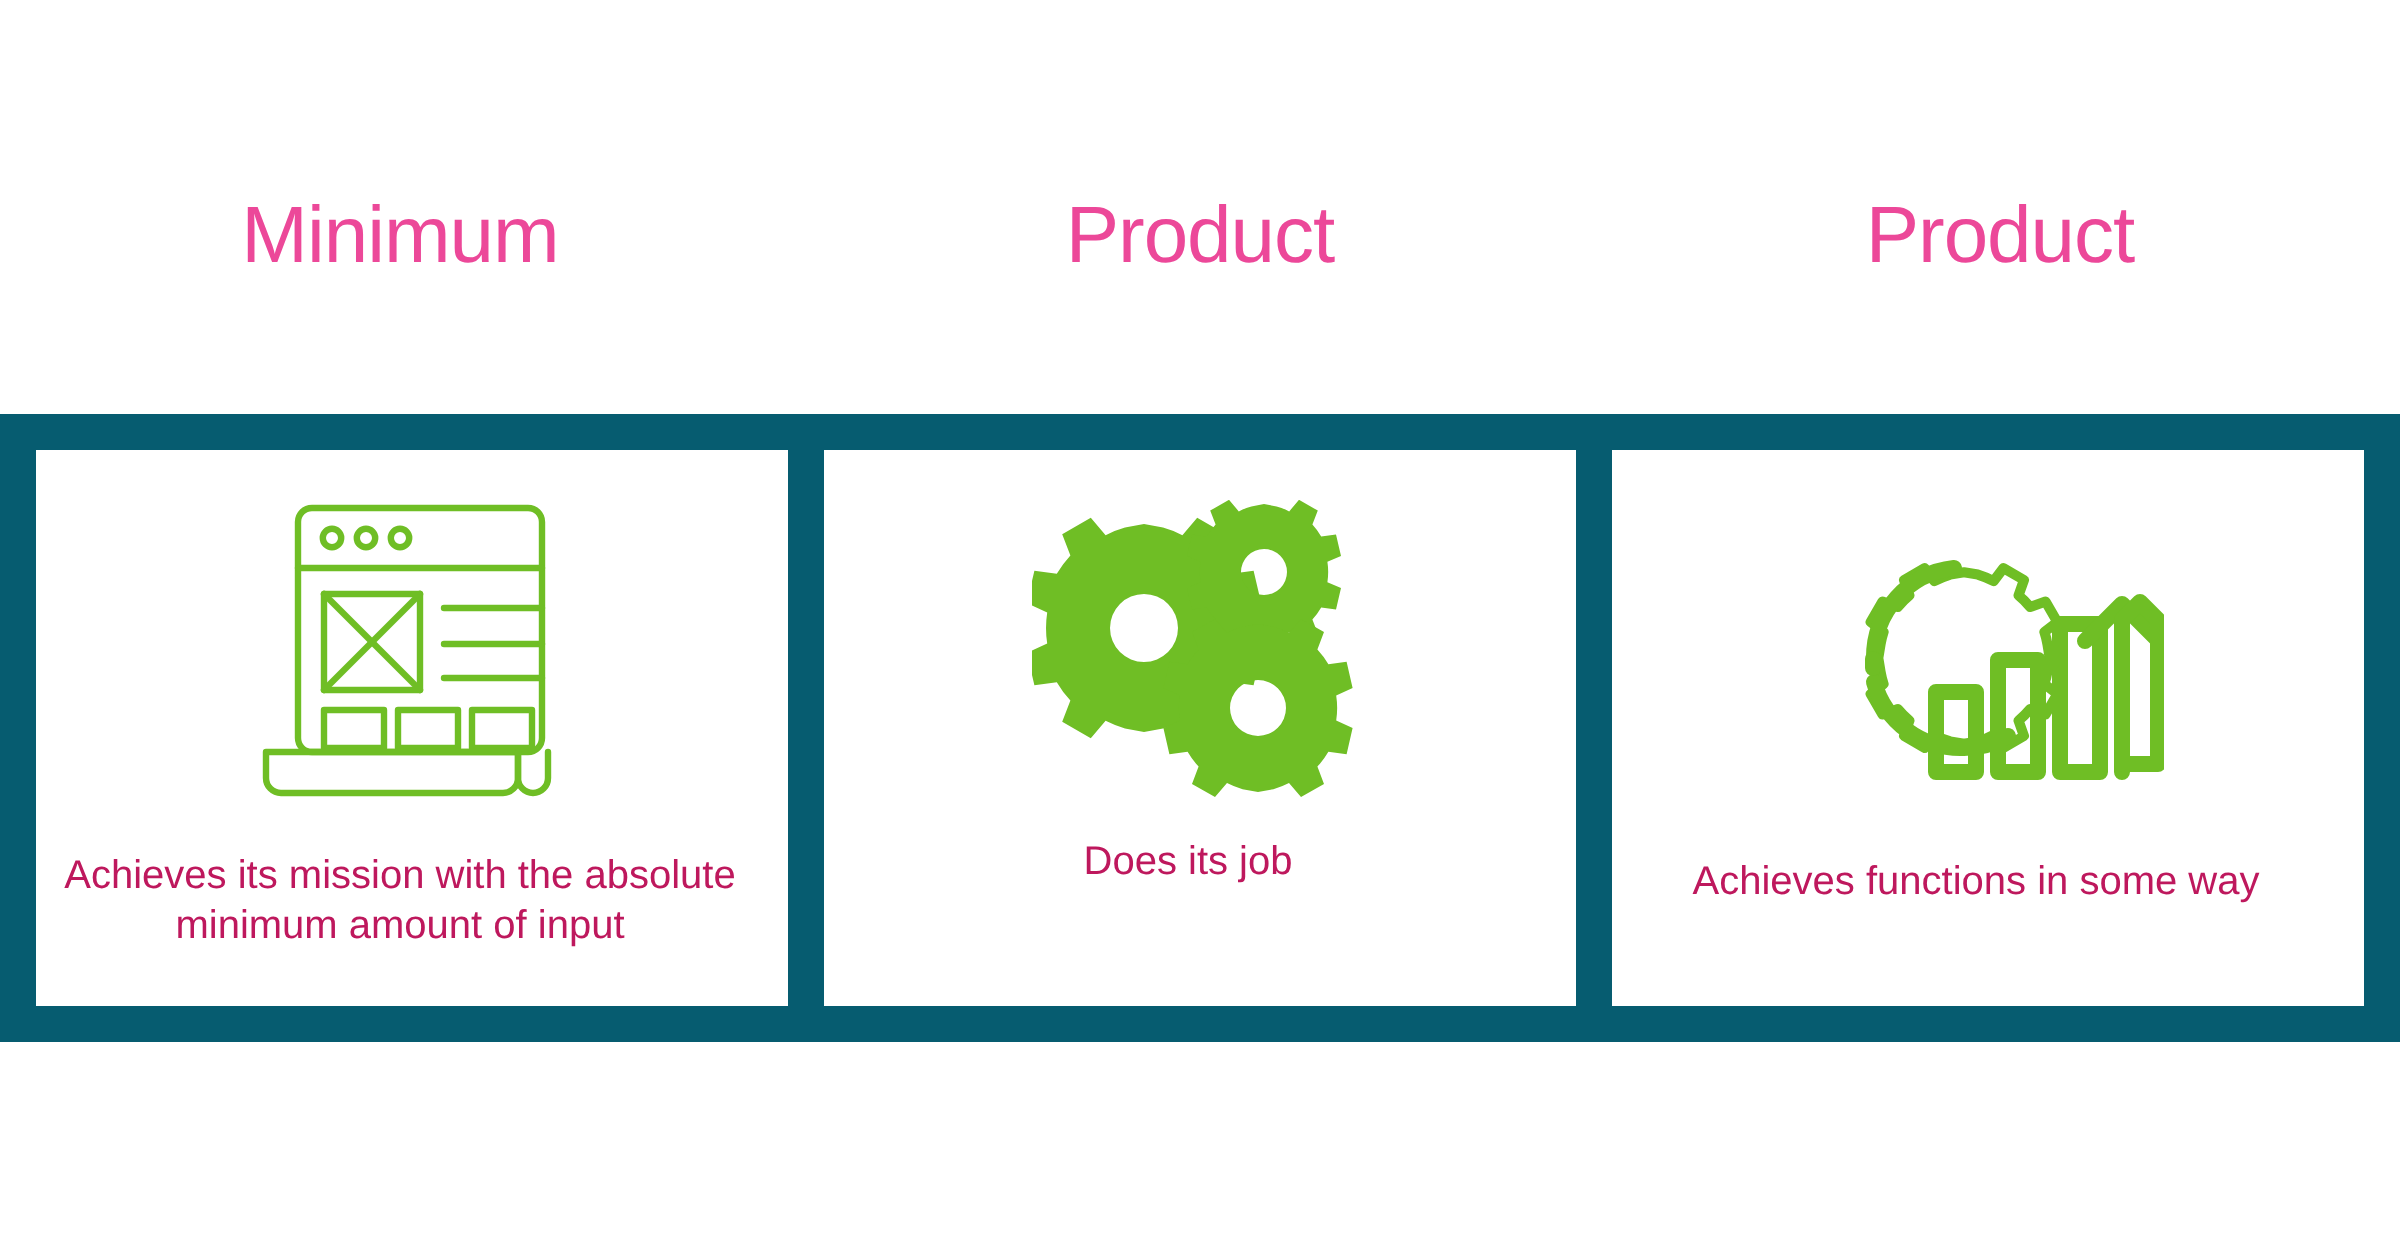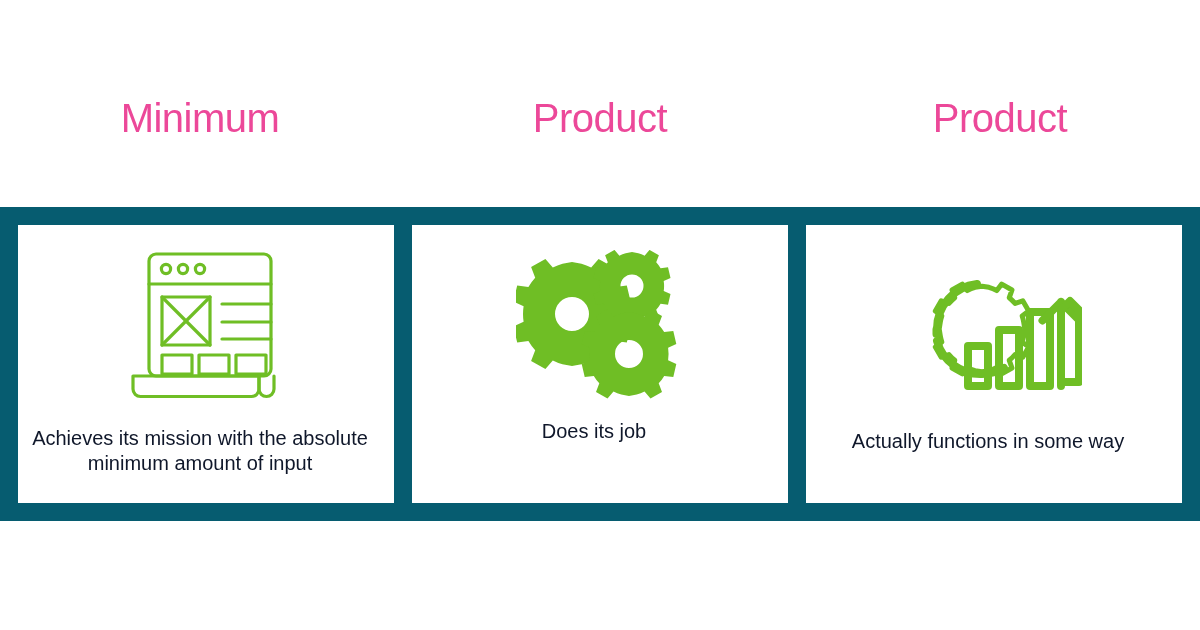--- a/index.html
+++ b/index.html
@@ -69,21 +69,21 @@
     flex:1 1 auto;
     width:100%;
     display:flex;
     align-items:center;
     justify-content:center;
     padding-top:6px;
   }
 
   .caption {
     width:100%;
-    color:#0f172a;
+    color:#be185d;
     font-size:20px;
     line-height:1.28;
     text-align:center;
     padding:0 24px 0 12px;
   }
 
   
   .card-1 .caption { margin-bottom:26px; }
   .card-2 .caption { margin-bottom:58px; }
   .card-3 .caption { margin-bottom:48px; }
@@ -276,18 +276,18 @@
             <rect x="62" y="96" width="20" height="40"></rect>
             <rect x="93" y="80" width="20" height="56"></rect>
             <rect x="124" y="62" width="20" height="74"></rect>
 
             <path d="M159 136 V52 M159 52 L140.5 70.5 M159 52 L177.5 70.5" transform="translate(-4,0)"></path>
             <path d="M146 136 V64 L155 55 L164 64 V136 Z" transform="translate(9,-4)"></path>
           </svg>
         </span>
       </div>
 
-      <div class="caption">Actually functions in some way</div>
+      <div class="caption">Achieves functions in some way</div>
 
     </div>
 
   </div>
 </div>
 
 </body></html>

